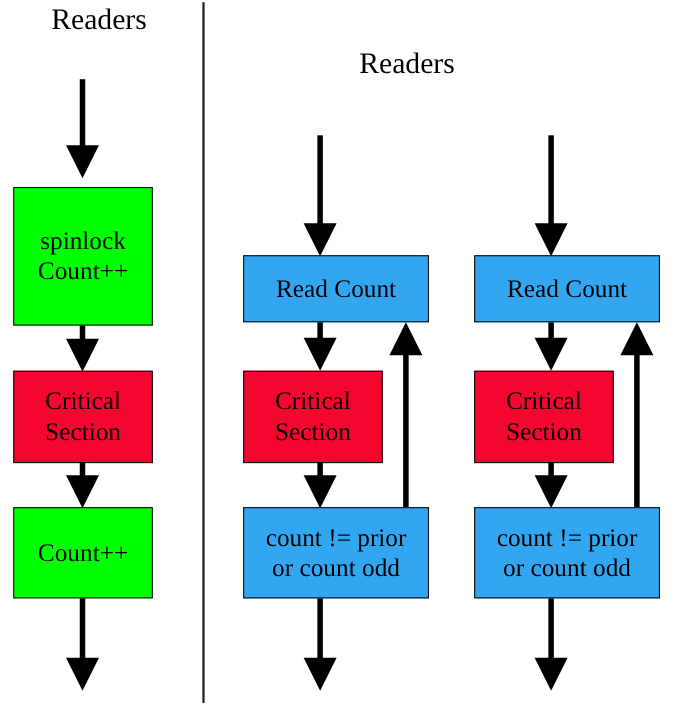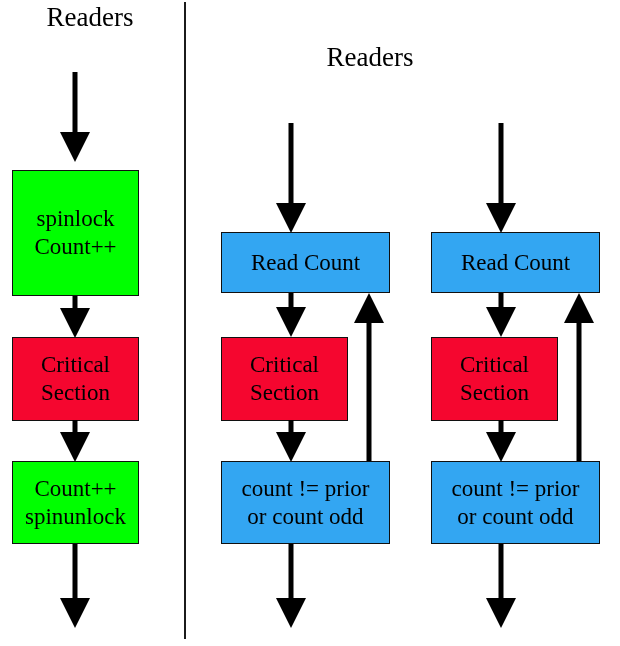--- a/index.html
+++ b/index.html
@@ -102,21 +102,20 @@
     <span class="ln">Section</span>
   </div>
 
   <div class="arrow down" style="left:60px; top:420px; width:30px; height:42px;">
     <div class="shaft" style="top:0; height:14px;"></div>
     <div class="head" style="top:12px;"></div>
   </div>
 
   <div class="node" style="left:12px; top:461px; width:127px; height:83px; background:#00ff00;">
     <span class="ln">Count++</span>
-    <span class="ln">spinunlock</span>
   </div>
 
   <div class="arrow down" style="left:60px; top:544px; width:30px; height:84px;">
     <div class="shaft" style="top:0; height:56px;"></div>
     <div class="head" style="top:54px;"></div>
   </div>
 
   <div class="arrow down" style="left:276px; top:123px; width:30px; height:110px;">
     <div class="shaft" style="top:0; height:82px;"></div>
     <div class="head" style="top:80px;"></div>

